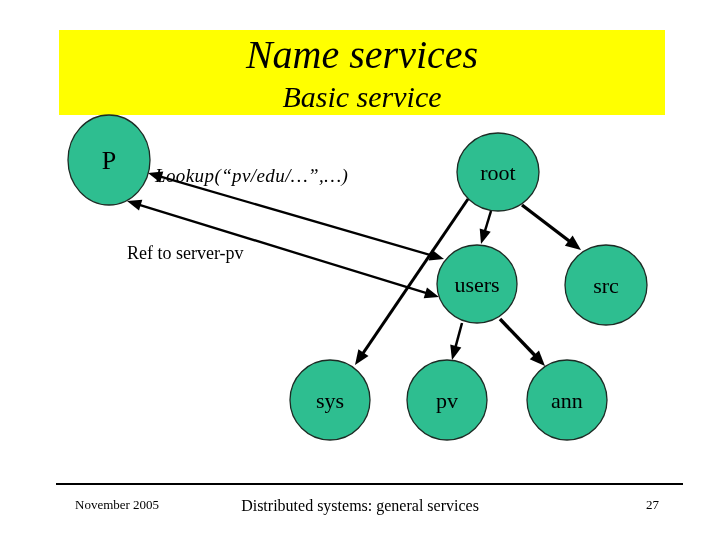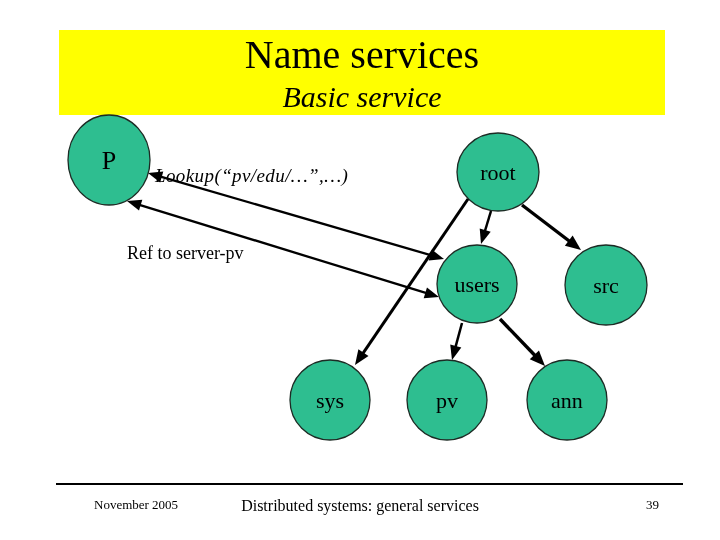--- a/index.html
+++ b/index.html
@@ -5,28 +5,28 @@
   html,body{margin:0;padding:0;}
   body{
     width:720px;height:540px;position:relative;background:#ffffff;
     font-family:"Liberation Serif",serif;color:#000;overflow:hidden;
   }
   .slide{position:absolute;left:0;top:0;width:720px;height:540px;}
   .banner{
     position:absolute;left:59px;top:30px;width:606px;height:85px;
     background:#ffff00;text-align:center;
   }
-  .banner .title{font-size:40px;line-height:46px;margin-top:2px;}
+  .banner .title{font-size:40px;line-height:46px;margin-top:2px;font-style:italic;}
   .banner .subtitle{font-size:30px;line-height:34px;margin-top:2px;font-style:italic;}
   #diagram-svg{position:absolute;left:0;top:0;width:720px;height:540px;}
   .node-label{font-family:"Liberation Serif",serif;font-size:22px;fill:#000;}
   .diagram-label{font-family:"Liberation Serif",serif;font-size:18px;fill:#000;}
   .diagram-label.italic{font-style:italic;font-size:19px;letter-spacing:.4px;}
   .footer-divider{position:absolute;left:56px;top:483px;width:627px;height:2px;background:#000;}
-  .footer-date{position:absolute;left:75px;top:497px;font-size:13px;margin-left:19px;}
+  .footer-date{position:absolute;left:75px;top:497px;font-size:13px;}
   .footer-center{position:absolute;left:0;right:0;top:497px;text-align:center;font-size:16px;}
   .footer-page{position:absolute;right:61px;top:497px;font-size:13px;}
 </style>
 </head>
 <body>
 
 <div class="slide">
 
   <div class="banner">
     <div class="title">Name services</div>
@@ -98,15 +98,15 @@
           </g>
         </g>
       </g>
     <text class="diagram-label italic" x="155" y="182">Lookup(“pv/edu/…”,…)</text>
     <text class="diagram-label" x="127" y="259">Ref to server-pv</text>
   </svg>
 
   <div class="footer-divider"></div>
   <span class="footer-date">November 2005</span>
   <span class="footer-center">Distributed systems: general services</span>
-  <span class="footer-page">39</span>
+  <span class="footer-page">27</span>
 
 </div>
 
 </body></html>

